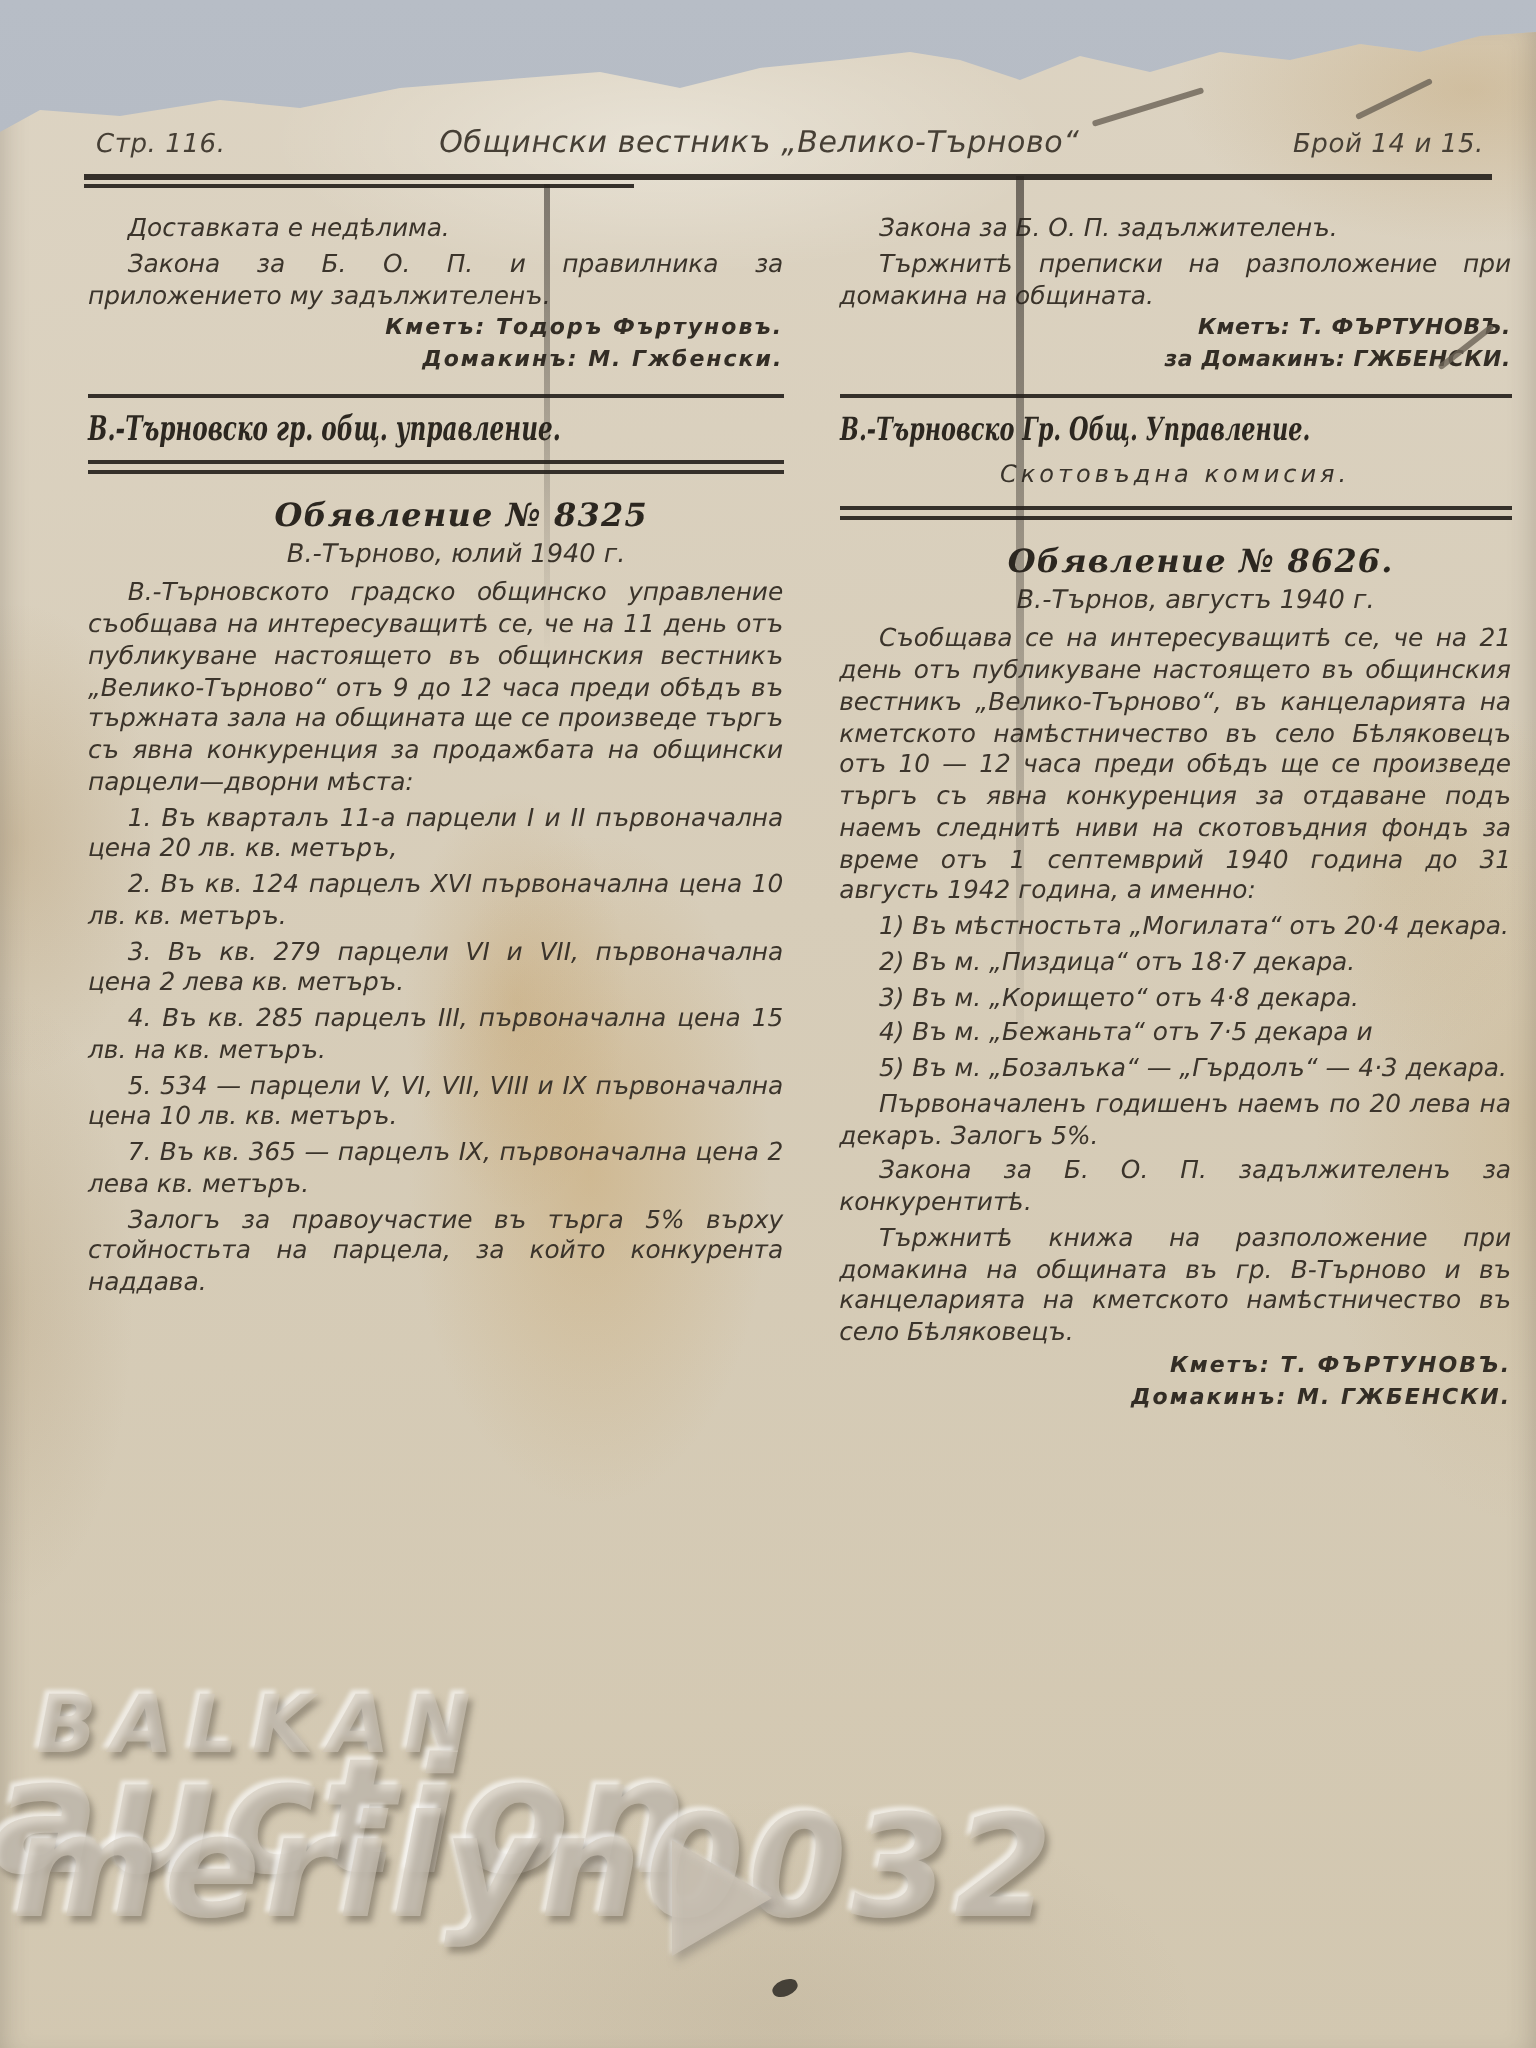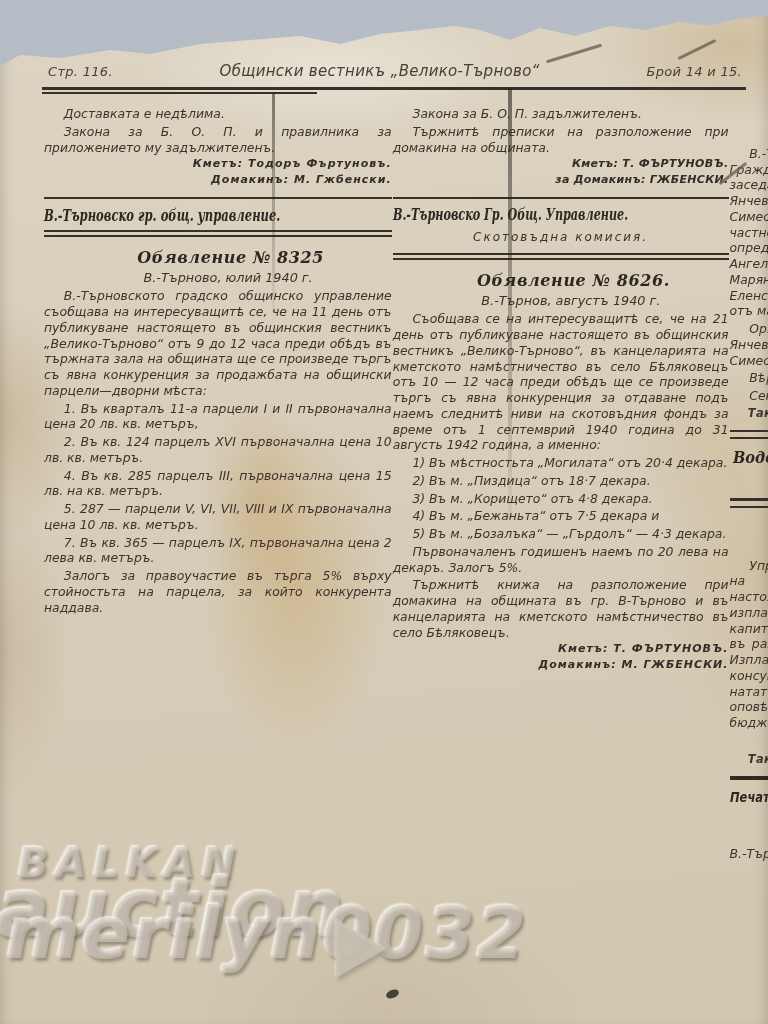--- a/index.html
+++ b/index.html
@@ -37,21 +37,21 @@
     display:flex; justify-content:space-between; align-items:baseline;
     margin:62px 26px 7px 48px; font-size:13px; color:#463f35; letter-spacing:.3px;
   }
   .masthead-row .mid { font-size:15px; }
   .mast-rule-wrap { margin:0 22px 12px 42px; }
   .rule-main { height:3px; background:#35302a; }
   .rule-sub  { height:2px; background:#35302a; width:39%; margin-top:2px; }
 
   
   .columns {
-    display:grid; grid-template-columns:1fr 1fr 1fr; gap:0 1px;
+    display:grid; grid-template-columns:1fr 1fr 1fr; gap:0 28px;
     margin:0 24px 0 44px; color:#3b342b; font-size:12.4px; line-height:1.27;
     text-align:justify;
   }
   .columns p { margin:0 0 2px; text-indent:1.6em; }
   .sig { text-align:right; font-weight:bold; font-size:11px; margin:7px 2px 1px; text-indent:0; letter-spacing:.3px; color:#332d25; }
   .sig-sp { letter-spacing:1px; }
 
   .sec-wrap { border-top:2px solid #35302a; padding:6px 0 5px; position:relative; margin:10px 0 16px; }
   .sec-wrap .under { position:absolute; left:0; right:0; bottom:0; height:2px; background:#35302a; }
   .sec-wrap .under2 { position:absolute; left:0; right:0; bottom:-5px; height:2px; background:#35302a; }
@@ -130,22 +130,23 @@
           <div class="under"></div>
           <div class="under2"></div>
         </div>
 
         <p class="notice">Обявление № 8325</p>
         <p class="dateline">В.-Търново, юлий 1940 г.</p>
 
         <p>В.-Търновското градско общинско управление съобщава на интересуващитѣ се, че на 11 день отъ публикуване настоящето въ общинския вестникъ „Велико-Търново“ отъ 9 до 12 часа преди обѣдъ въ тържната зала на общината ще се произведе търгъ съ явна конкуренция за продажбата на общински парцели—дворни мѣста:</p>
         <p>1. Въ кварталъ 11-а парцели I и II първоначална цена 20 лв. кв. метъръ,</p>
         <p>2. Въ кв. 124 парцелъ XVI първоначална цена 10 лв. кв. метъръ.</p>
+        <p>3. Въ кв. 279 парцели VI и VII, първоначална цена 2 лева кв. метъръ.</p>
         <p>4. Въ кв. 285 парцелъ III, първоначална цена 15 лв. на кв. метъръ.</p>
-        <p>5. 287 — парцели V, VI, VII, VIII и IX първоначална цена 10 лв. кв. метъръ.</p>
+        <p>5. 534 — парцели V, VI, VII, VIII и IX първоначална цена 10 лв. кв. метъръ.</p>
         <p>7. Въ кв. 365 — парцелъ IX, първоначална цена 2 лева кв. метъръ.</p>
         <p>Залогъ за правоучастие въ търга 5% върху стойностьта на парцела, за който конкурента наддава.</p>
       </div>
 
       <div>
         <p>Закона за Б. О. П. задължителенъ.</p>
         <p>Тържнитѣ преписки на разположение при домакина на общината.</p>
         <p class="sig">Кметъ: Т. ФЪРТУНОВЪ.</p>
         <p class="sig">за Домакинъ: ГЖБЕНСКИ.</p>
 
@@ -159,20 +160,21 @@
         <p class="notice">Обявление № 8626.</p>
         <p class="dateline">В.-Търнов, августъ 1940 г.</p>
 
         <p>Съобщава се на интересуващитѣ се, че на 21 день отъ публикуване настоящето въ общинския вестникъ „Велико-Търново“, въ канцеларията на кметското намѣстничество въ село Бѣляковецъ отъ 10 — 12 часа преди обѣдъ ще се произведе търгъ съ явна конкуренция за отдаване подъ наемъ следнитѣ ниви на скотовъдния фондъ за време отъ 1 септемврий 1940 година до 31 августь 1942 година, а именно:</p>
         <p>1) Въ мѣстностьта „Могилата“ отъ 20·4 декара.</p>
         <p>2) Въ м. „Пиздица“ отъ 18·7 декара.</p>
         <p>3) Въ м. „Корището“ отъ 4·8 декара.</p>
         <p>4) Въ м. „Бежаньта“ отъ 7·5 декара и</p>
         <p>5) Въ м. „Бозалъка“ — „Гърдолъ“ — 4·3 декара.</p>
         <p>Първоначаленъ годишенъ наемъ по 20 лева на декаръ. Залогъ 5%.</p>
+        <p>Закона за Б. О. П. задължителенъ за конкурентитѣ.</p>
         <p>Тържнитѣ книжа на разположение при домакина на общината въ гр. В-Търново и въ канцеларията на кметското намѣстничество въ село Бѣляковецъ.</p>
         <p class="sig sig-sp">Кметъ: Т. ФЪРТУНОВЪ.</p>
         <p class="sig sig-sp">Домакинъ: М. ГЖБЕНСКИ.</p>
       </div>
 
       <div>
         <p class="opred-head">Опредѣление № 1198</p>
         <p class="dateline">отъ 10 май 1940 г.</p>
 
         <p>В.-Търновския областенъ сждъ Гражданско отдѣление въ разпоредително заседание въ съставъ: Председатель Н. Янчевъ и членове: Т. Кирчевъ и Н. Симеоновъ по докладъ на Н. Симеоновъ по частно гражданско дѣло № 172/1940 г. опредѣли: Допуска осиновяването на Ангелъ Ангеловъ Стояновъ родомъ отъ с. Марянъ живущъ въ мах. Кринковци Еленско, отъ Михаилъ Аврамовъ Христовъ отъ мах. Кринковци, Еленско.</p>

